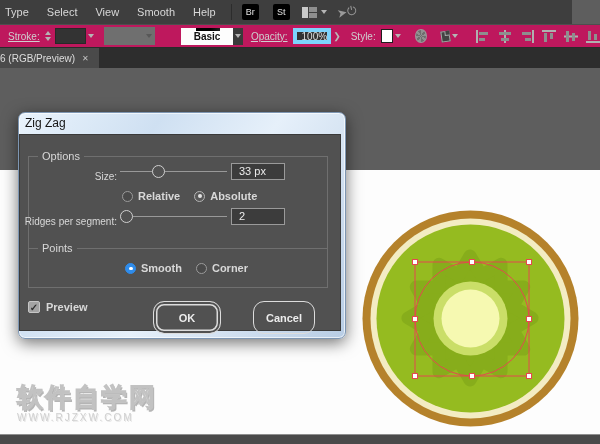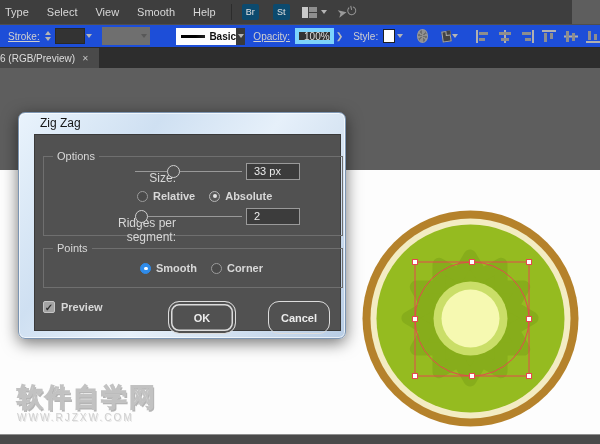--- a/index.html
+++ b/index.html
@@ -6,47 +6,47 @@
   html,body { width:600px; height:444px; overflow:hidden;
     font-family:"Liberation Sans", sans-serif; background:#5e5e5e; position:relative; }
 
   
   .menu-bar { position:absolute; left:0; top:0; width:572px; height:24px;
     background:#3e3e3e; display:flex; align-items:center; color:#d8d8d8;
     font-size:11px; z-index:5; }
   .menu-item { padding:0 9px; line-height:24px; }
   .menu-item:first-child { margin-left:-4px; }
   .mb-sep { width:1px; height:16px; background:#2c2c2c; margin:0 6px; }
-  .sq-btn { width:17px; height:16px; background:#0c4a6e; color:#e3e3e3;
+  .sq-btn { width:17px; height:16px; background:#000000; color:#e3e3e3;
     font-size:9px; border-radius:2px; display:flex; align-items:center;
     justify-content:center; margin:0 4px; }
   .ws-icon { width:15px; height:11px; display:flex; gap:1px; margin:0 4px 0 8px; }
   .ws-icon .a { width:6px; height:11px; background:#c9c9c9; }
   .ws-icon .b { width:8px; display:flex; flex-direction:column; gap:1px; }
   .ws-icon .b div { flex:1; background:#8f8f8f; }
   .chev { width:0; height:0; border-left:3.5px solid transparent;
     border-right:3.5px solid transparent; border-top:4px solid #b5b5b5; display:inline-block; }
   .share-icon { color:#9a9a9a; font-size:12px; margin-left:10px; transform:rotate(-12deg); }
 
   
   .control-bar { position:absolute; left:0; top:24px; width:600px; height:24px;
-    background:#1d4ed8; border-top:1px solid #4e4e4e; border-bottom:1px solid #2a2a2a;
+    background:#be185d; border-top:1px solid #4e4e4e; border-bottom:1px solid #2a2a2a;
     display:flex; align-items:center; color:#cfcfcf; font-size:10px; z-index:5; }
   .cb-label { text-decoration:underline; margin:0 3px 0 8px; white-space:nowrap; }
   .stepper { display:flex; flex-direction:column; gap:2px; margin:0 2px; }
   .stepper i { width:0; height:0; border-left:3px solid transparent; border-right:3px solid transparent; }
   .stepper .up { border-bottom:4px solid #b5b5b5; }
   .stepper .dn { border-top:4px solid #b5b5b5; }
   .dd-dark { width:38px; height:16px; background:#333; border:1px solid #282828; margin-left:2px; }
   .dd-chev { width:12px; height:16px; display:flex; align-items:center; justify-content:center; }
   .dd-disabled { width:62px; height:18px; background:#6f6f6f; margin-left:8px;
     display:flex; align-items:center; justify-content:flex-end; padding-right:3px; }
   .dd-disabled .chev { border-top-color:#585858; }
   .brush-dd { width:64px; height:17px; background:#fdfdfd; margin-left:26px;
-    display:flex; align-items:center; color:#111; }
+    display:flex; align-items:center; color:#111;flex-direction:column; }
   .brush-line { width:24px; height:3px; background:linear-gradient(to right,#000 60%,#222); margin:0 4px 0 5px; }
   .brush-name { font-size:10px; font-weight:bold; }
   .val-box { width:44px; height:16px; background:#333; border:4px solid #7dd3fc;
     color:#ddd; display:flex; align-items:center; padding-left:5px; margin-left:2px; }
   .gt { color:#b9b9b9; margin:0 2px; font-size:9px; }
   .swatch { width:15px; height:14px; background:#fff; border:1px solid #1e1e1e; margin-left:2px; }
   .wheel { width:14px; height:14px; border-radius:50%; margin-left:12px;
     background:repeating-conic-gradient(#909090 0 30deg,#6e6e6e 30deg 60deg);
     border:1px solid #9a9a9a; }
   .page-icon { width:11px; height:11px; border:1.5px solid #a8a8a8; margin-left:14px;
@@ -71,34 +71,34 @@
 
   
   .watermark { position:absolute; left:17px; top:380px; z-index:3; }
   .wm-title { font-size:26px; font-weight:bold; letter-spacing:2px; color:#fbfbfb;
     -webkit-text-stroke:1px #c2c2c2; text-shadow:1.5px 1.5px 0 #b5b5b5; }
   .wm-url { font-size:10px; color:#cfcfcf; letter-spacing:2px; margin-top:-3px;
     text-shadow:1px 1px 0 #e8e8e8; }
 
   
   .dialog { position:absolute; left:18px; top:112px; width:328px; height:227px; z-index:10;
-    border-radius:7px; padding:0 4px 4px 15px;
+    border-radius:7px; padding:0 4px 4px 0;
     background:linear-gradient(125deg,#e9f3fc 0%,#cfe0f2 30%,#e6f0fa 55%,#b8cde5 100%);
     box-shadow:0 4px 16px rgba(0,0,0,.55), inset 0 0 0 1px rgba(255,255,255,.65);
     border:1px solid #7d96b3; }
   .dlg-titlebar { height:21px; line-height:21px; font-size:12px; color:#151515; padding-left:6px; }
   .dlg-body { position:relative; height:197px; background:#515151; border:1px solid #3a3a3a; }
 
   .group-box { position:absolute; left:8px; width:300px; border:1px solid #6f6f6f; }
   .group-label { position:absolute; top:-7px; left:9px; background:#515151;
     padding:0 4px; font-size:11px; color:#d8d8d8; }
-  .g-options { top:21px; height:80px; }
+  .g-options { top:21px; height:93px; }
   .g-points { top:113px; height:40px; }
 
-  .fld-label { position:absolute; font-size:12px; color:#d8d8d8; text-align:right;margin-left:44px; }
+  .fld-label { position:absolute; font-size:10px; color:#d8d8d8; text-align:right; }
   .slider { position:absolute; width:107px; height:13px; }
   .slider .track { position:absolute; left:0; right:0; top:6px; height:1px; background:#999; }
   .slider .thumb { position:absolute; top:0; width:13px; height:13px; border-radius:50%;
     background:#515151; border:1.5px solid #cfcfcf; }
   .txt-input { position:absolute; width:54px; height:17px; background:#3c3c3c;
     border:1px solid #9a9a9a; color:#ececec; font-size:11px; line-height:15px; padding-left:7px; }
 
   .radio-row { position:absolute; display:flex; gap:14px; font-size:11px; color:#d8d8d8; }
   .radio { display:flex; align-items:center; gap:5px; }
   .rdot { width:11px; height:11px; border-radius:50%; border:1px solid #9b9b9b;

